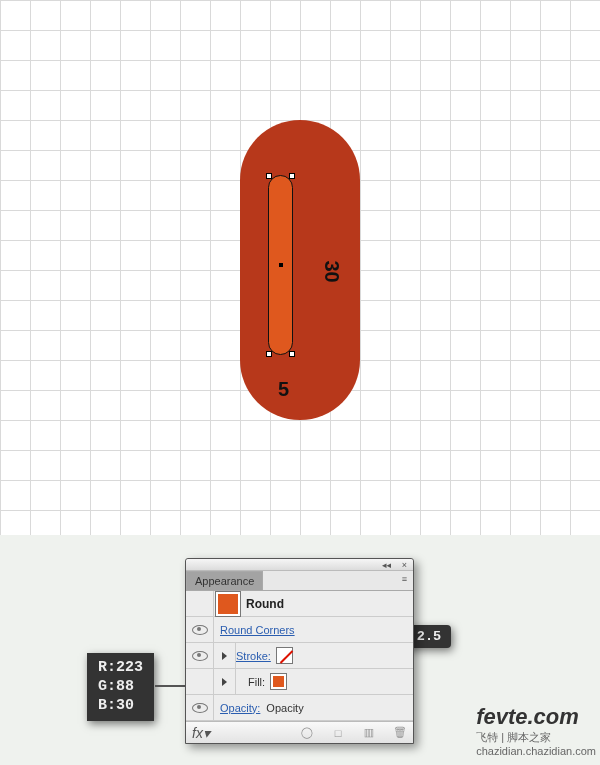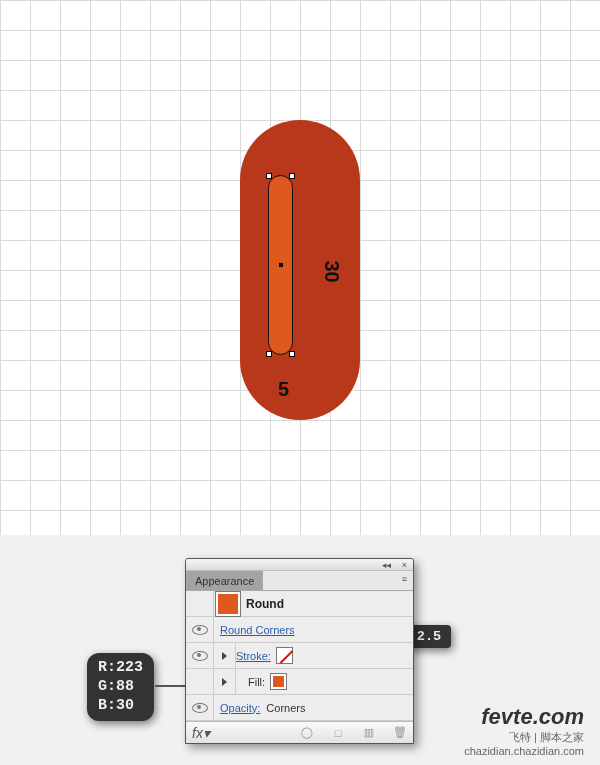--- a/index.html
+++ b/index.html
@@ -31,26 +31,26 @@
   .bigswatch{width:24px;height:24px;border:2px solid #fff;outline:1px solid #777;background:#df581e}
   .smallswatch{width:15px;height:15px;border:2px solid #fff;outline:1px solid #777}
   .sw-orange{background:#df581e}
   .sw-none{background:#fff;position:relative}
   .sw-none:after{content:"";position:absolute;left:-1px;top:6px;width:17px;height:2px;background:#d10;transform:rotate(-45deg)}
   .link{color:#2a5db0;text-decoration:underline;font-size:11px}
   .obj{font-weight:bold;font-size:12px;color:#222}
   .footer{height:22px;background:linear-gradient(#f9f9f9,#e3e3e3);border-top:1px solid #bbb;display:flex;align-items:center;padding:0 6px;gap:17px;justify-content:flex-end}
   .f-icon{width:14px;height:14px;opacity:.6;font-size:11px;color:#555;display:flex;align-items:center;justify-content:center}
   .fx{margin-right:auto;font-style:italic;font-size:14px;color:#555}
-  .rgb-box{position:absolute;left:87px;top:118px;background:#333;color:#eee;border-radius:12px;padding:6px 11px;font-family:'Courier New',monospace;font-size:15px;font-weight:bold;line-height:1.25;box-shadow:2px 3px 8px rgba(0,0,0,.5)}
+  .rgb-box{position:absolute;left:87px;top:118px;background:#333;color:#eee;border-radius:0;padding:6px 11px;font-family:'Courier New',monospace;font-size:15px;font-weight:bold;line-height:1.25;box-shadow:2px 3px 8px rgba(0,0,0,.5)}
   .radius-box{position:absolute;left:342px;top:90px;background:#333;color:#eee;border-radius:4px;padding:4px 10px;font-family:'Courier New',monospace;font-size:13.5px;font-weight:bold;box-shadow:2px 3px 8px rgba(0,0,0,.5)}
   .connector{position:absolute;background:#555;height:2px}
   .connector.c1{left:155px;top:150px;width:43px}
   .connector-dot{position:absolute;width:8px;height:8px;border-radius:50%;background:#555}
-  .watermark{position:absolute;right:16px;bottom:8px;text-align:right;color:#333}
+  .watermark{position:absolute;right:4px;bottom:8px;color:#333}
   .wm1{font-size:22px;font-weight:bold;font-style:italic}
   .wm2{font-size:11px;color:#666}
 </style>
 </head>
 <body>
 
 <div class="canvas">
   <div class="big-shape"></div>
   <div class="small-shape">
     <div class="handle tl"></div>
@@ -125,21 +125,21 @@
         <span class="smallswatch sw-orange"></span>
       </div>
     </div>
 
     <div class="row">
       <div class="col-vis">
           <span class="eye"></span>
         </div>
       <div class="col-body">
         <span class="link">Opacity:</span>
-        <span style="font-size:11px;color:#333">Corners</span>
+        <span style="font-size:11px;color:#333">Opacity</span>
       </div>
     </div>
 
     <div class="footer">
       <span class="fx">fx▾</span>
       <span class="f-icon">◯</span>
       <span class="f-icon">□</span>
       <span class="f-icon">▥</span>
       <span class="f-icon">🗑</span>
     </div>

